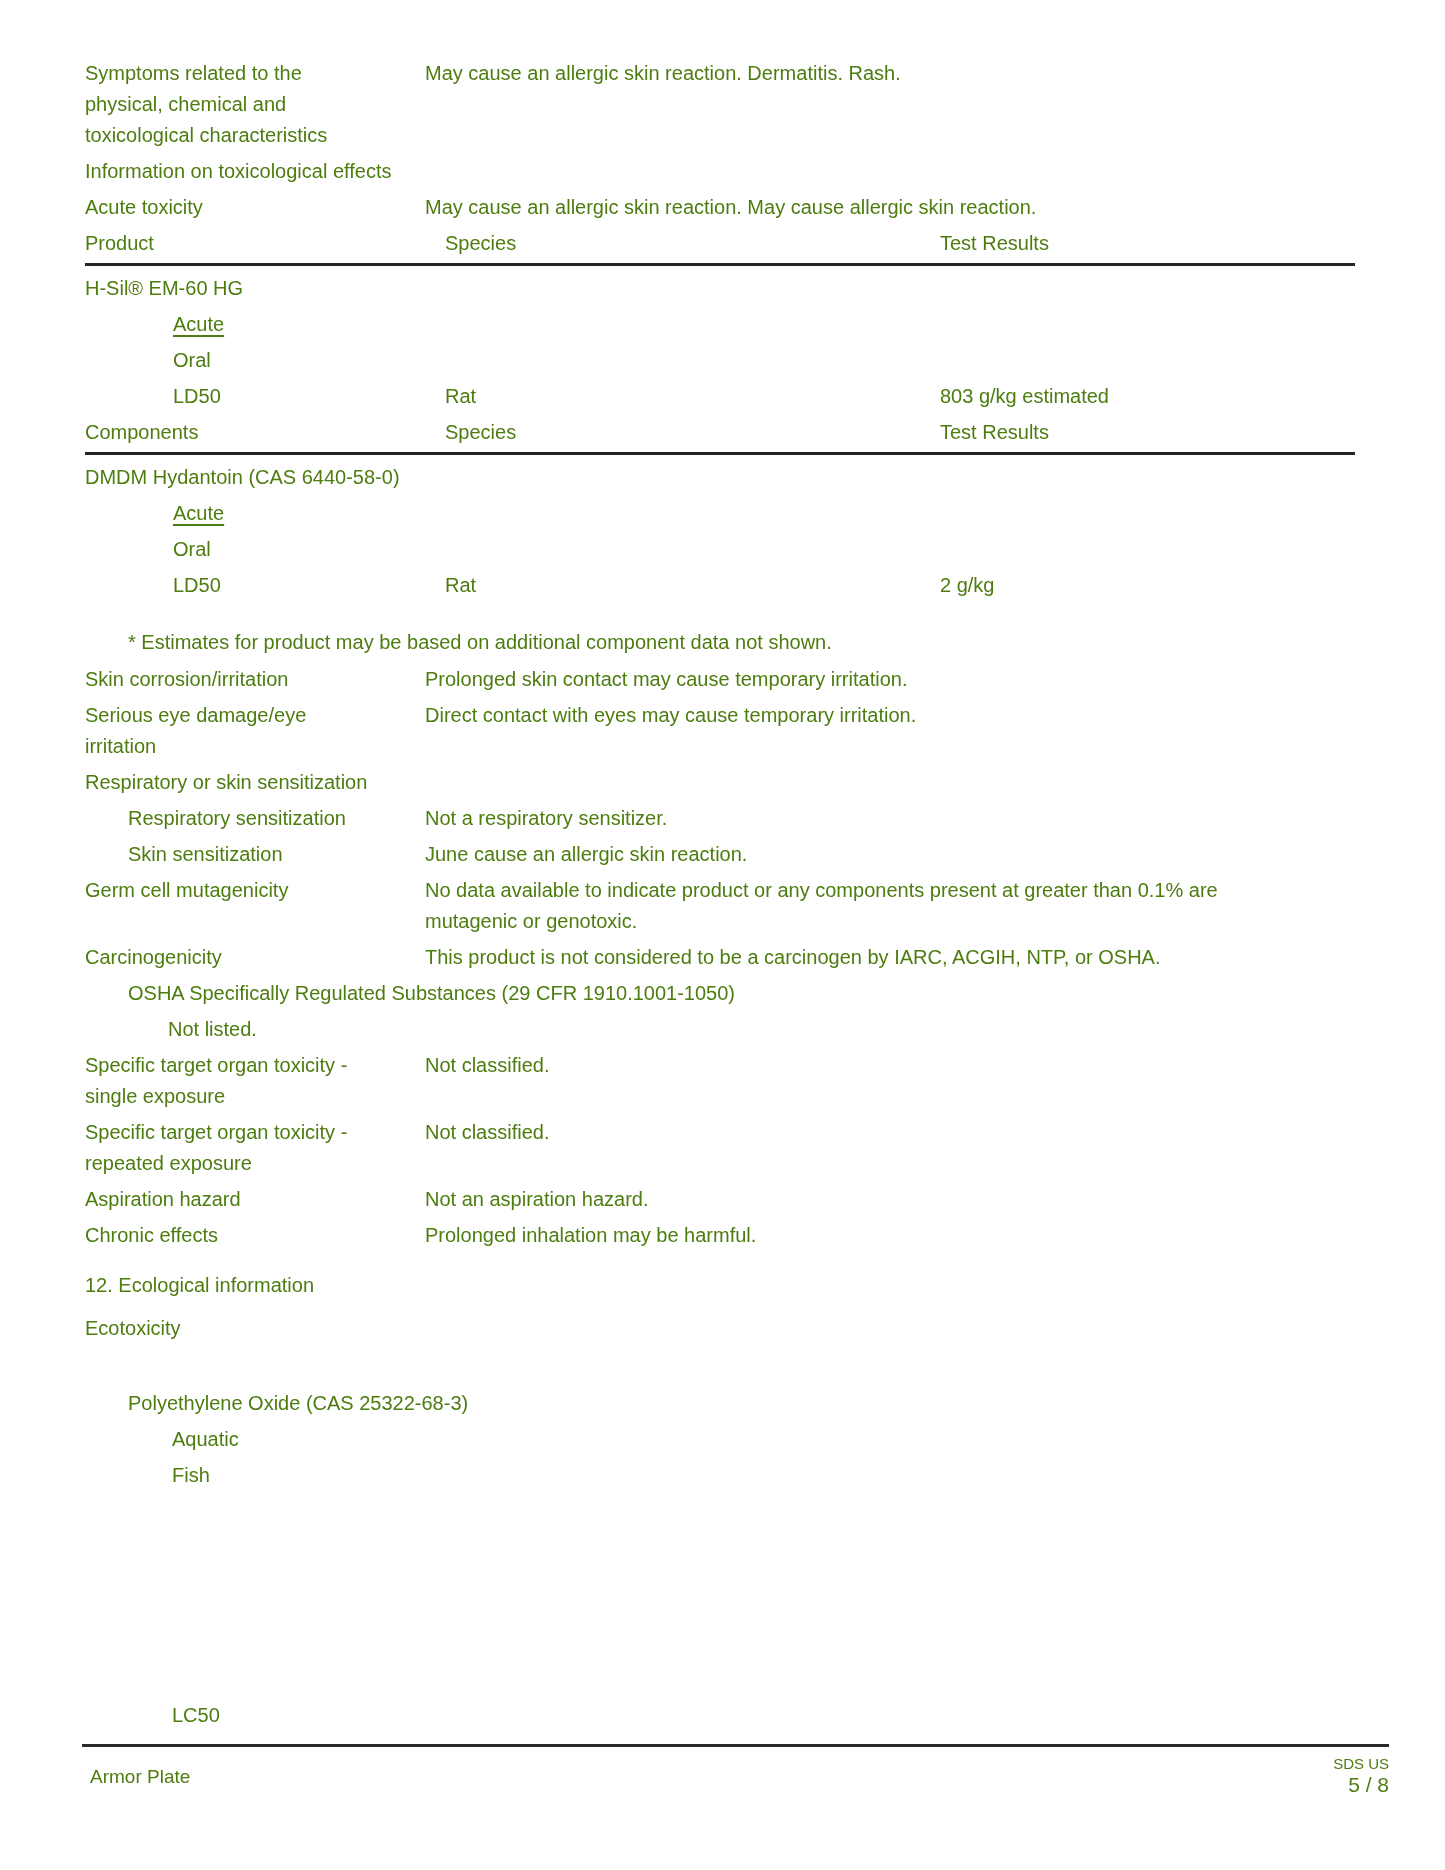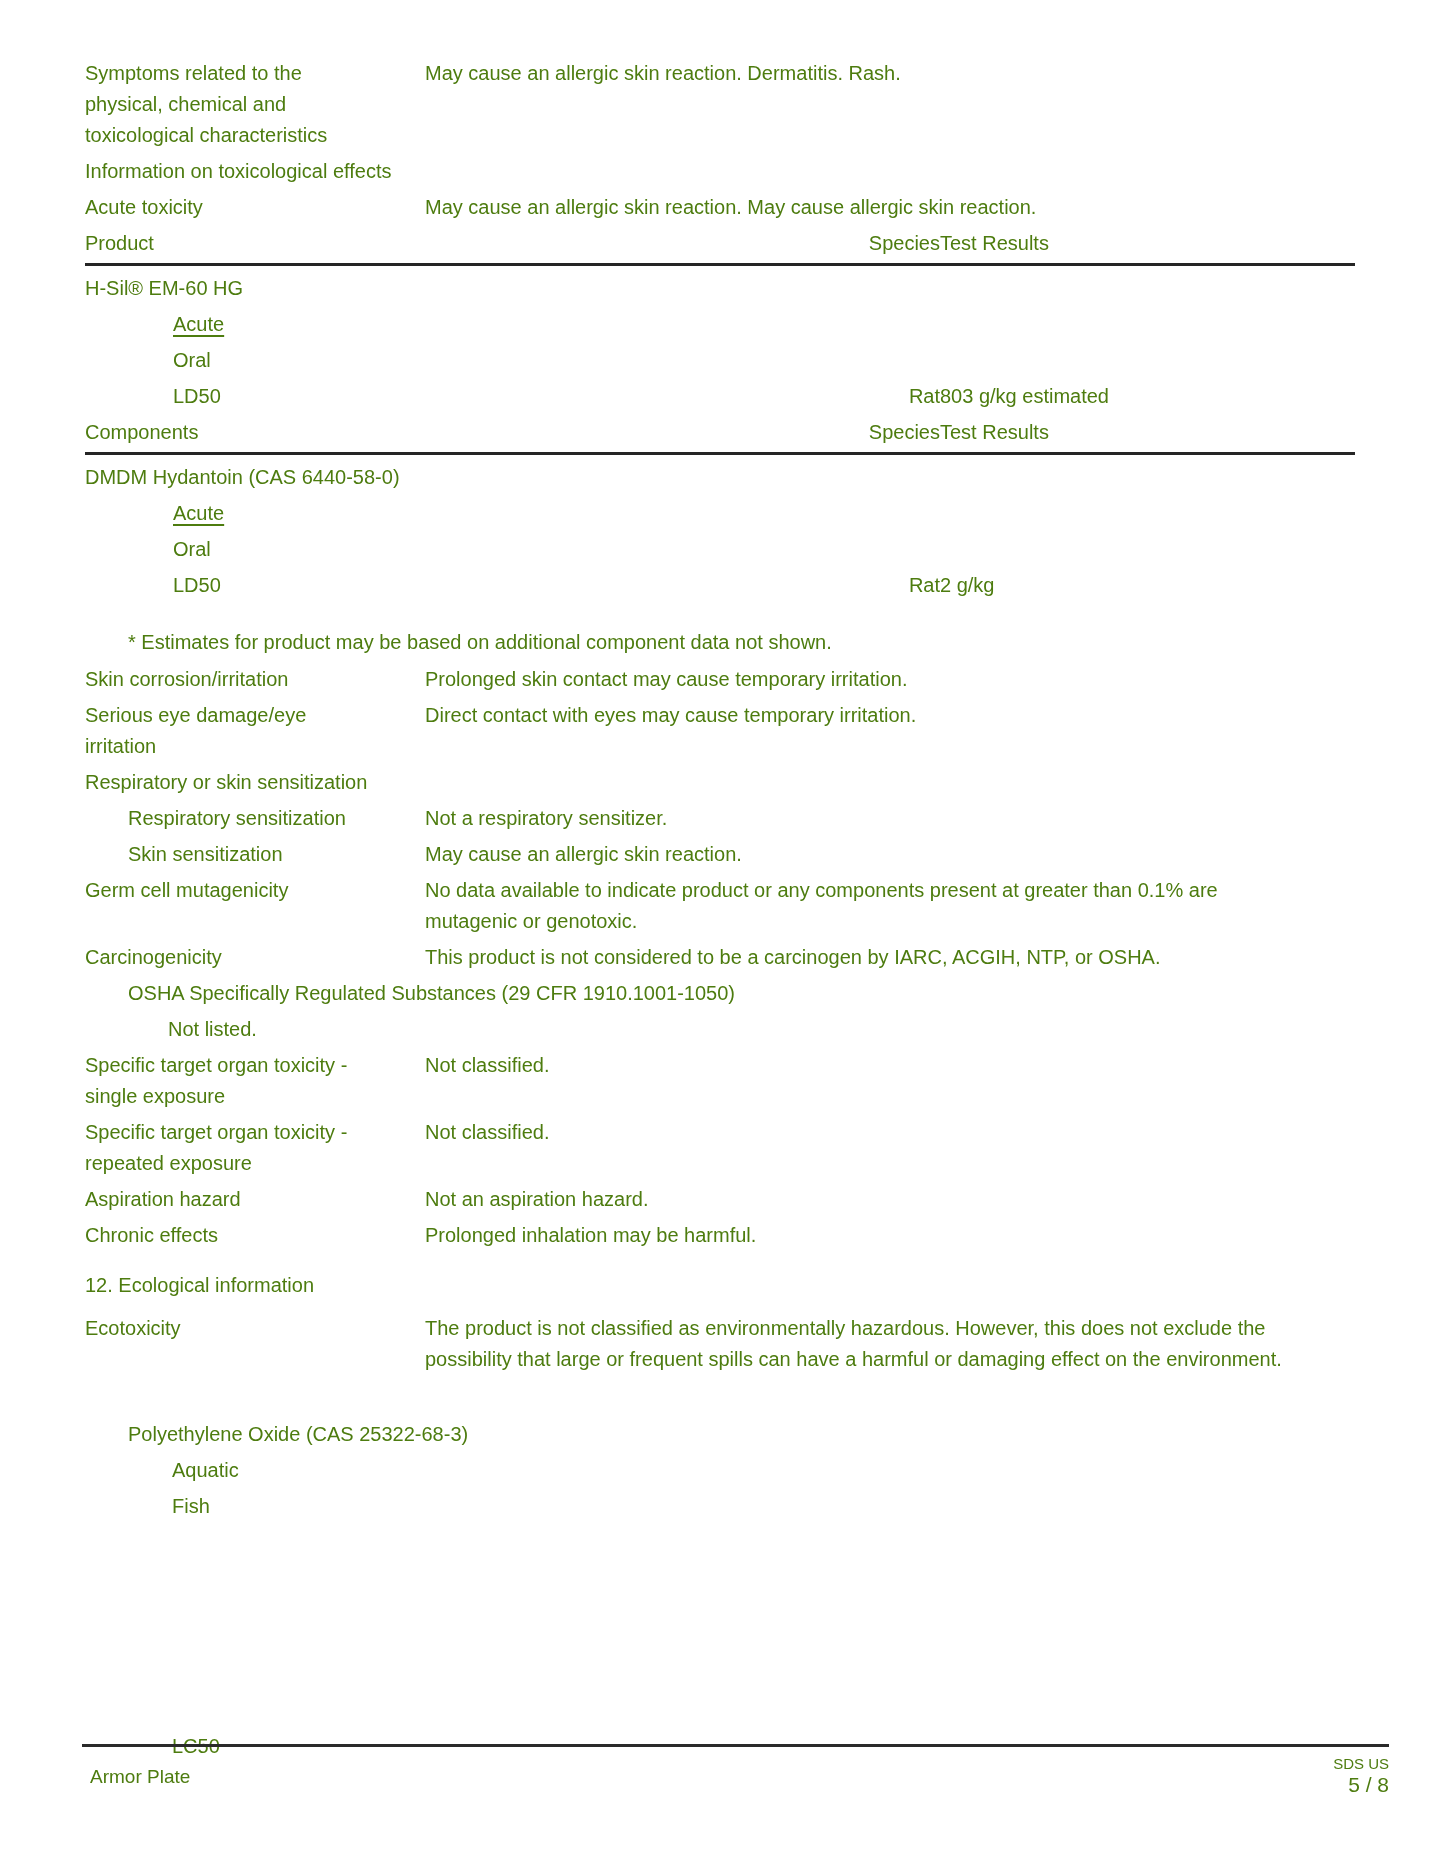--- a/index.html
+++ b/index.html
@@ -26,21 +26,21 @@
 
   .fullrow { margin-bottom: 5px; }
   .ind1 { padding-left: 43px; }
   .ind2 { padding-left: 83px; }
 
   .lbl.ind1 { padding-left: 43px; padding-right: 50px; }
 
   
   .tbl-head { display: flex; margin-top: 1px; }
   .tc1 { flex: 0 0 360px; box-sizing: border-box; }
-  .tc2 { flex: 0 0 495px; text-align: right; }
+  .tc2 { flex: 0 0 495px; }
   .tc3 { flex: 1; }
   .t-indent { padding-left: 88px; }
   .t-row { display: flex; }
   .t-row .tc1 { padding-left: 88px; }
   .rule {
     height: 0;
     border: none;
     border-top: 3px solid #252525;
     margin: 4px 0 7px 0;
   }
@@ -141,21 +141,21 @@
 
     <div class="fullrow">Respiratory or skin sensitization</div>
 
     <div class="row">
       <div class="lbl ind1">Respiratory sensitization</div>
       <div class="val">Not a respiratory sensitizer.</div>
     </div>
 
     <div class="row">
       <div class="lbl ind1">Skin sensitization</div>
-      <div class="val">May cause an allergic skin reaction.</div>
+      <div class="val">June cause an allergic skin reaction.</div>
     </div>
 
     <div class="row">
       <div class="lbl">Germ cell mutagenicity</div>
       <div class="val">No data available to indicate product or any components present at greater than 0.1% are mutagenic or genotoxic.</div>
     </div>
 
     <div class="row">
       <div class="lbl">Carcinogenicity</div>
       <div class="val">This product is not considered to be a carcinogen by IARC, ACGIH, NTP, or OSHA.</div>
@@ -182,21 +182,20 @@
 
     <div class="row">
       <div class="lbl">Chronic effects</div>
       <div class="val">Prolonged inhalation may be harmful.</div>
     </div>
 
     <div class="section-heading">12. Ecological information</div>
 
     <div class="row">
       <div class="lbl">Ecotoxicity</div>
-      <div class="val">The product is not classified as environmentally hazardous. However, this does not exclude the possibility that large or frequent spills can have a harmful or damaging effect on the environment.</div>
     </div>
 
     <div class="eco-block">
       <div class="eco-name">Polyethylene Oxide (CAS 25322-68-3)</div>
       <div class="eco-group">Aquatic</div>
       <div class="eco-row">
         <div class="ec1">Fish</div>
         <div class="ec2">LC50</div>
         <div class="ec3">Atlantic salmon (Salmo salar)</div>
         <div class="ec4">&gt; 1000 mg/l, 96 hours</div>

